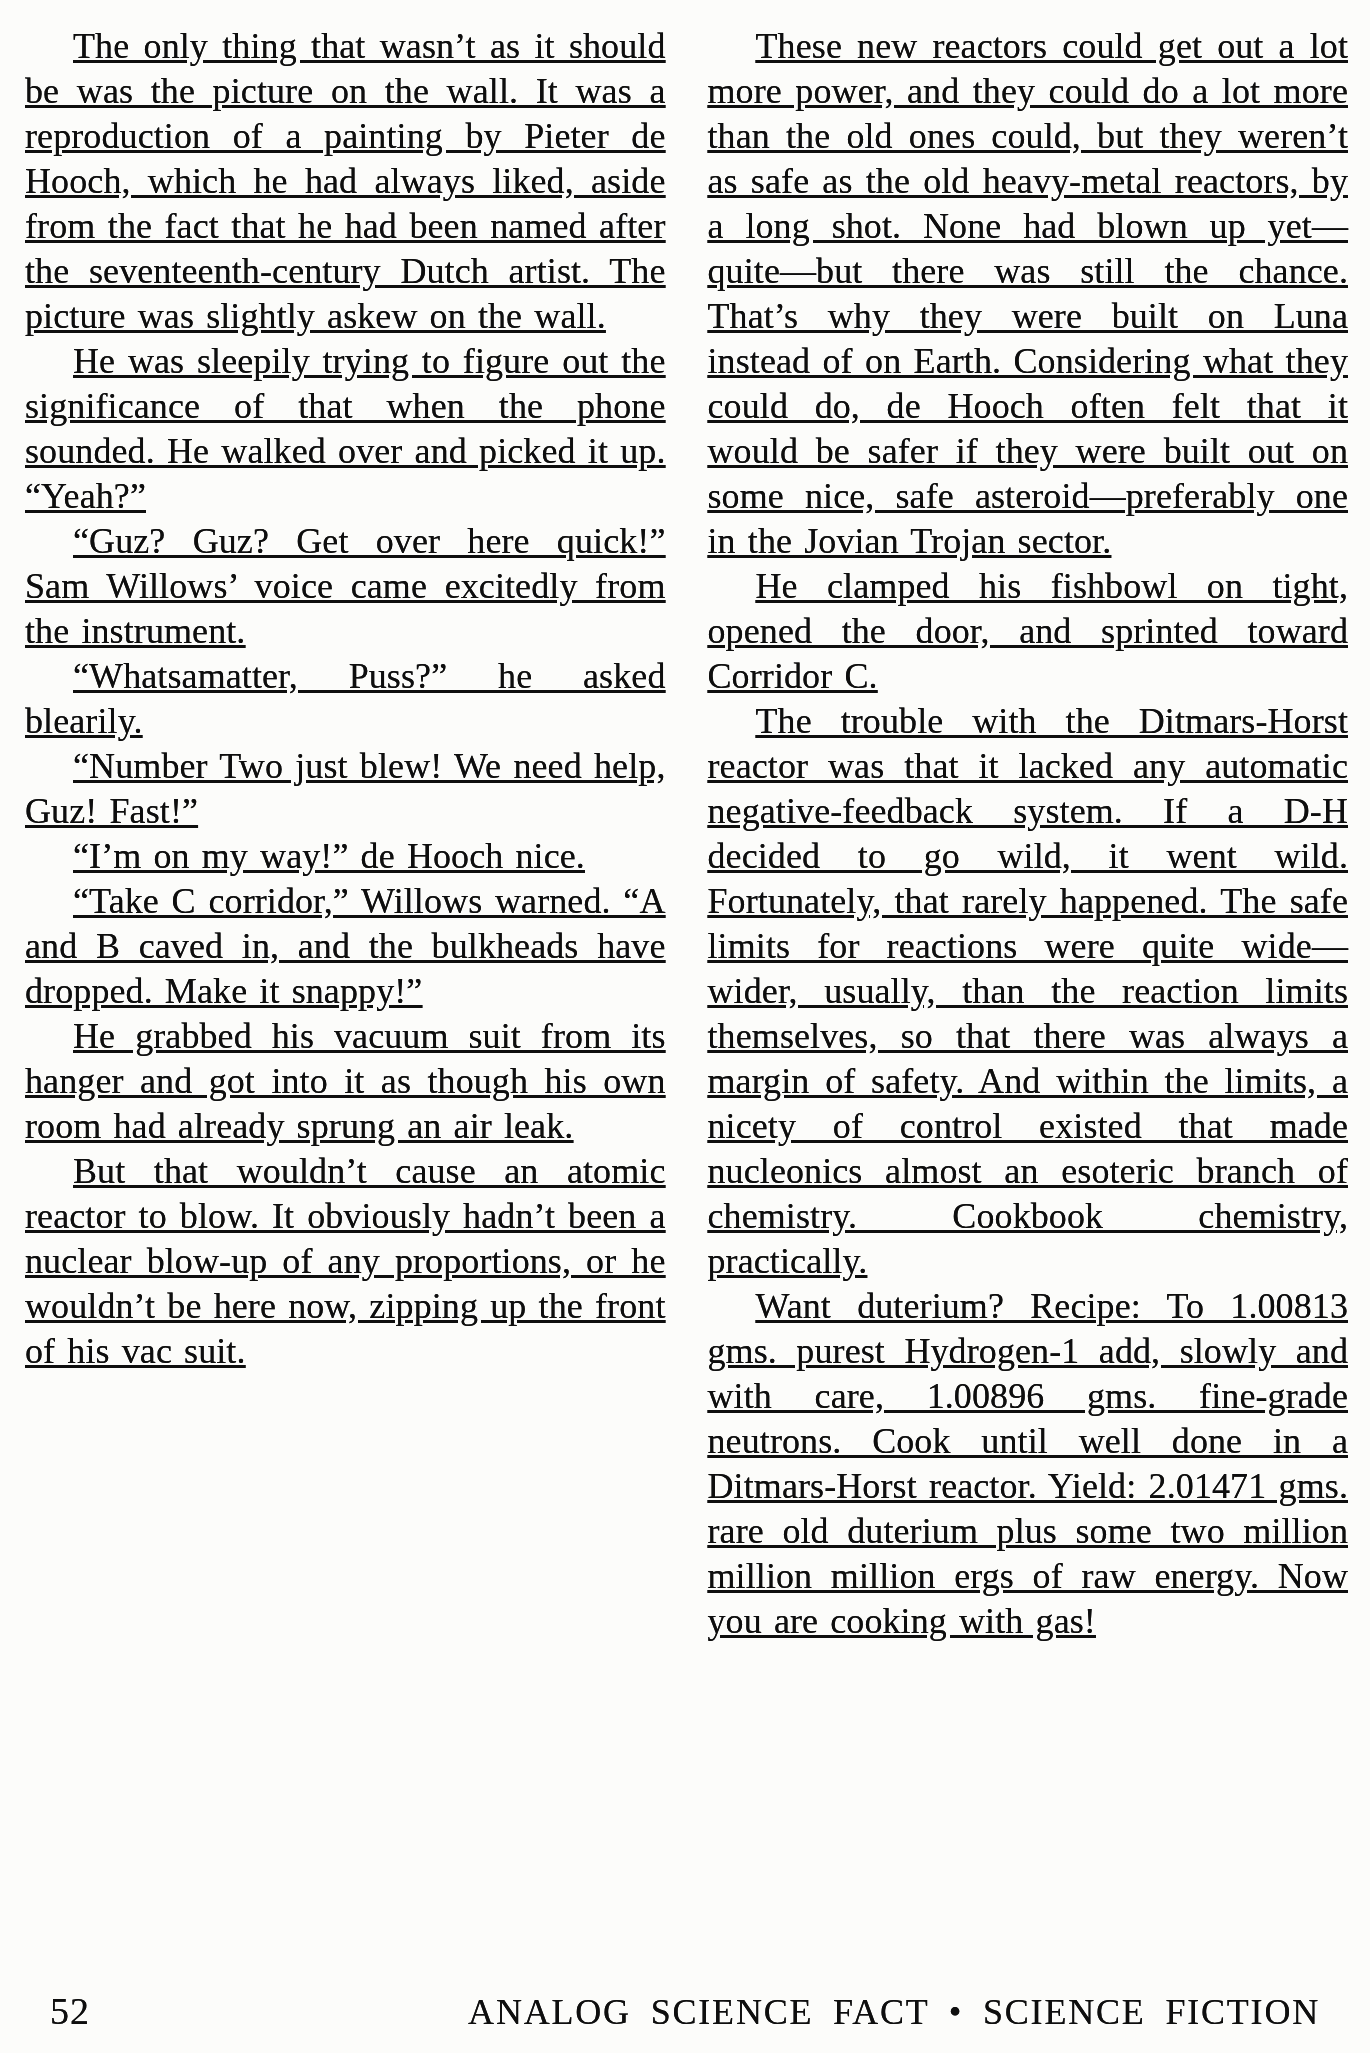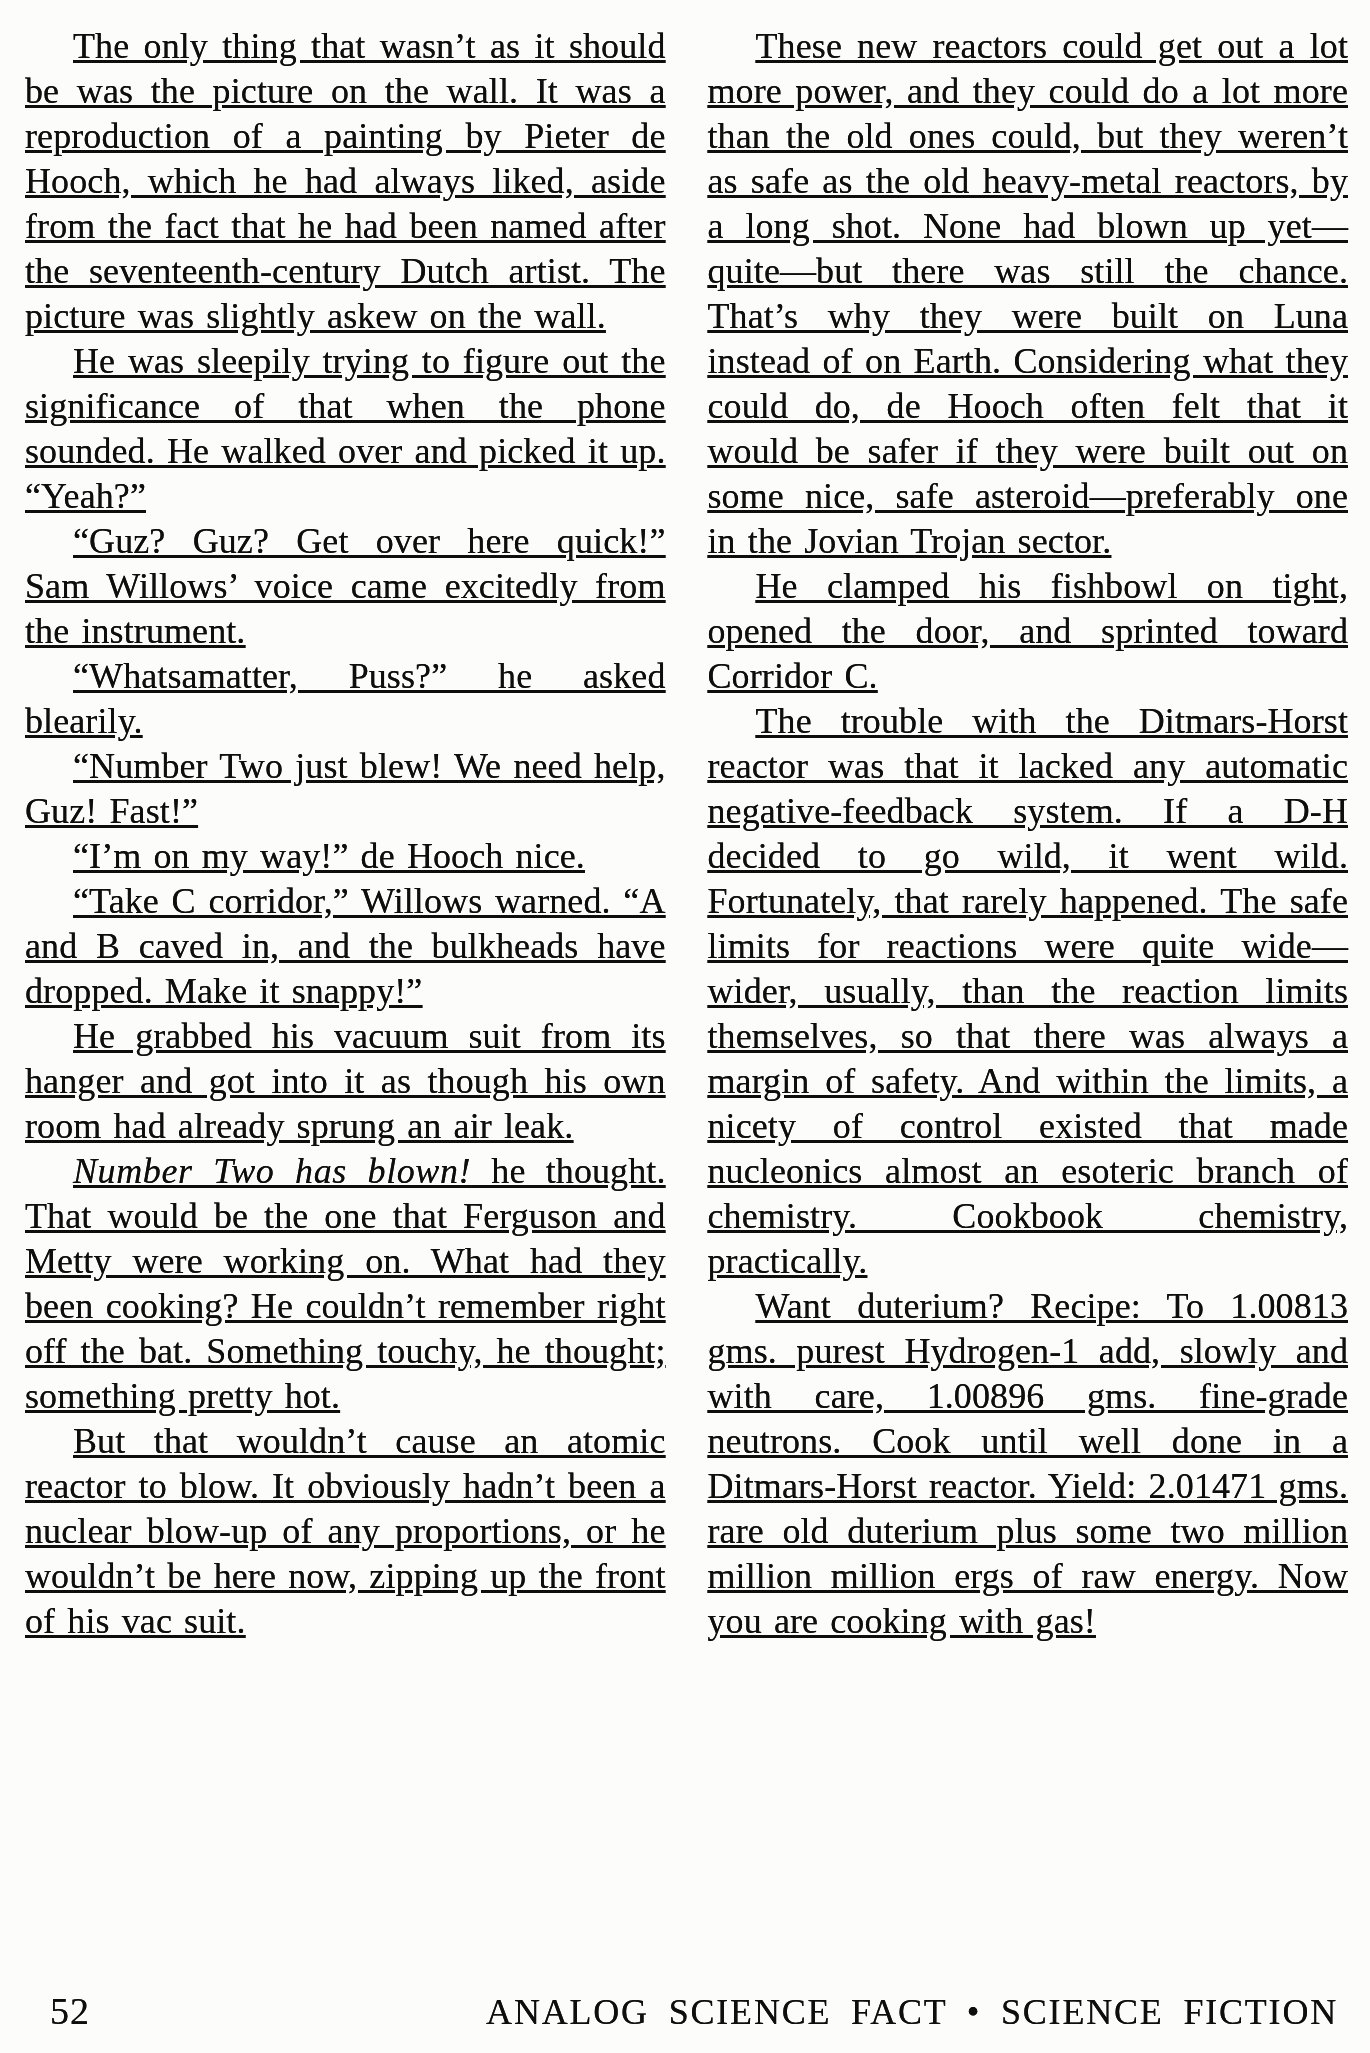--- a/index.html
+++ b/index.html
@@ -47,21 +47,21 @@
     margin-top: 0;
   }
   .column p em {
     font-style: italic;
     letter-spacing: 0.6px;
   }
   .footer {
     position: absolute;
     top: 1965px;
     left: 25px;
-    right: 10px;
+    right: 28px;
     display: flex;
     justify-content: space-between;
     align-items: baseline;
     text-align: center;
   }
   .page-number {
     font-size: 38px;
     letter-spacing: 1px;
   }
   .magazine-title {
@@ -77,21 +77,20 @@
   <div class="columns">
     <div class="column">
         <p><span>The only thing that wasn’t as it should be was the picture on the wall. It was a reproduction of a painting by Pieter de Hooch, which he had always liked, aside from the fact that he had been named after the seventeenth-century Dutch artist. The picture was slightly askew on the wall.</span></p>
         <p><span>He was sleepily trying to figure out the significance of that when the phone sounded. He walked over and picked it up. “Yeah?”</span></p>
         <p><span>“Guz? Guz? Get over here quick!” Sam Willows’ voice came excitedly from the instrument.</span></p>
         <p><span>“Whatsamatter, Puss?” he asked blearily.</span></p>
         <p><span>“Number Two just blew! We need help, Guz! Fast!”</span></p>
         <p class="gap"><span>“I’m on my way!” de Hooch nice.</span></p>
         <p><span>“Take C corridor,” Willows warned. “A and B caved in, and the bulkheads have dropped. Make it snappy!”</span></p>
         <p><span>He grabbed his vacuum suit from its hanger and got into it as though his own room had already sprung an air leak.</span></p>
-        <p class="gap"><em>Number Two has blown!</em><span> he thought. That would be the one that Ferguson and Metty were working on. What had they been cooking? He couldn’t remember right off the bat. Something touchy, he thought; something pretty hot.</span></p>
         <p><span>But that wouldn’t cause an atomic reactor to blow. It obviously hadn’t been a nuclear blow-up of any proportions, or he wouldn’t be here now, zipping up the front of his vac suit.</span></p>
       </div>
     <div class="column">
         <p class="gap"><span>These new reactors could get out a lot more power, and they could do a lot more than the old ones could, but they weren’t as safe as the old heavy-metal reactors, by a long shot. None had blown up yet—quite—but there was still the chance. That’s why they were built on Luna instead of on Earth. Considering what they could do, de Hooch often felt that it would be safer if they were built out on some nice, safe asteroid—preferably one in the Jovian Trojan sector.</span></p>
         <p><span>He clamped his fishbowl on tight, opened the door, and sprinted toward Corridor C.</span></p>
         <p class="gap"><span>The trouble with the Ditmars-Horst reactor was that it lacked any automatic negative-feedback system. If a D-H decided to go wild, it went wild. Fortunately, that rarely happened. The safe limits for reactions were quite wide—wider, usually, than the reaction limits themselves, so that there was always a margin of safety. And within the limits, a nicety of control existed that made nucleonics almost an esoteric branch of chemistry. Cookbook chemistry, practically.</span></p>
         <p><span>Want duterium? Recipe: To 1.00813 gms. purest Hydrogen-1 add, slowly and with care, 1.00896 gms. fine-grade neutrons. Cook until well done in a Ditmars-Horst reactor. Yield: 2.01471 gms. rare old duterium plus some two million million million ergs of raw energy. Now you are cooking with gas!</span></p>
       </div>
   </div>
   <div class="footer">

